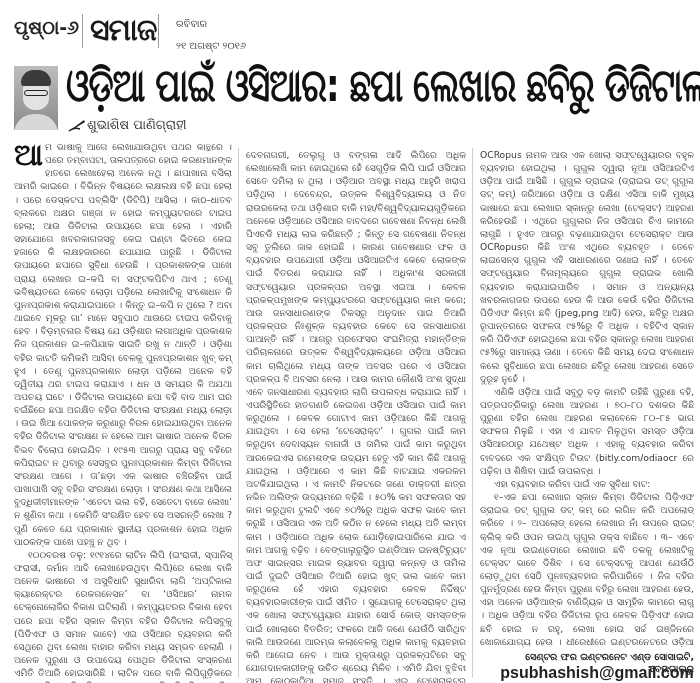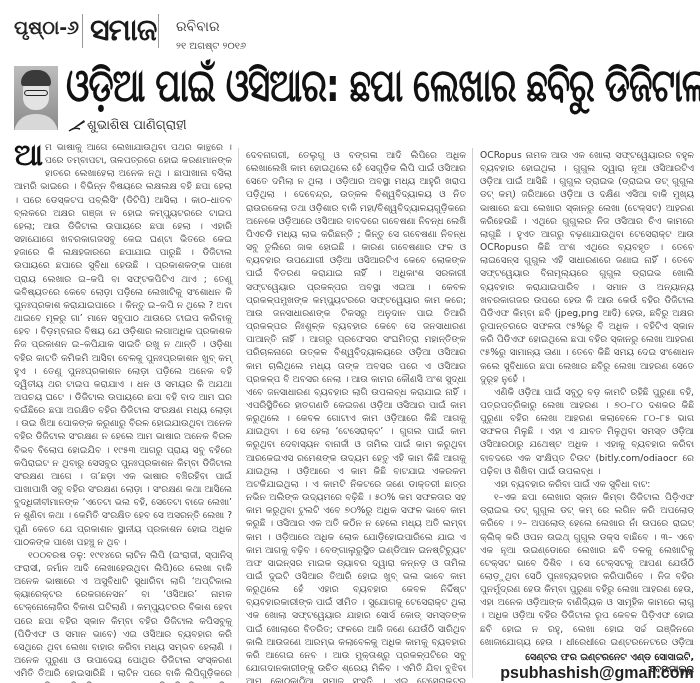--- a/index.html
+++ b/index.html
@@ -3,21 +3,21 @@
 <meta charset="utf-8">
 <style>
   html, body { margin: 0; padding: 0; background: #ffffff; }
   body { width: 700px; height: 683px; overflow: hidden; position: relative;
          font-family: "DejaVu Sans", sans-serif; color: #2a2a2a; }
   .masthead { position: absolute; left: 0; top: 0; width: 569px; height: 48px; }
   .page-num { position: absolute; left: 14px; top: 16px; font-size: 19px; font-weight: bold; color: #222; }
   .mh-div1 { position: absolute; left: 82px; top: 14px; width: 1px; height: 34px; background: #999; }
   .section { position: absolute; left: 90px; top: 12px; font-size: 30px; font-weight: bold; color: #1a1a1a; letter-spacing: -1px; }
   .mh-div2 { position: absolute; left: 158px; top: 14px; width: 1px; height: 34px; background: #999; }
-  .day { position: absolute; left: 176px; top: 18px; font-size: 14px; color: #333; }
+  .day { position: absolute; left: 176px; top: 18px; font-size: 10px; color: #333; }
   .date { position: absolute; left: 176px; top: 40px; font-size: 10px; color: #333; }
   .photo { position: absolute; left: 14px; top: 66px; width: 44px; height: 64px; background: linear-gradient(#bdbdbd, #8a8a8a); overflow: hidden; }
   .photo .face { position: absolute; left: 9px; top: 10px; width: 26px; height: 34px; border-radius: 13px 13px 12px 12px; background: #e3e3e3; }
   .photo .hair { position: absolute; left: 7px; top: 4px; width: 30px; height: 16px; border-radius: 15px 15px 4px 4px; background: #3a3a3a; }
   .photo .glasses { position: absolute; left: 10px; top: 24px; width: 24px; height: 6px; border: 1px solid #222; border-radius: 3px; box-sizing: border-box; }
   .photo .shoulders { position: absolute; left: 0; top: 48px; width: 44px; height: 20px; border-radius: 20px 20px 0 0; background: #d8d8d8; }
   .headline { position: absolute; left: 66px; top: 58px; width: 630px; font-size: 34px; font-weight: bold; color: #111; letter-spacing: -1px; transform: scaleY(1.35); transform-origin: left top; white-space: nowrap; }
   .byline { position: absolute; left: 68px; top: 117px; display: flex; align-items: center; gap: 1px; font-size: 13px; color: #222; }
   .pen-icon { width: 18px; height: 14px; display: inline-block; }
   .col { position: absolute; top: 140px; font-size: 9.2px; line-height: 13.15px; text-align: justify; color: #3a3a3a; }

